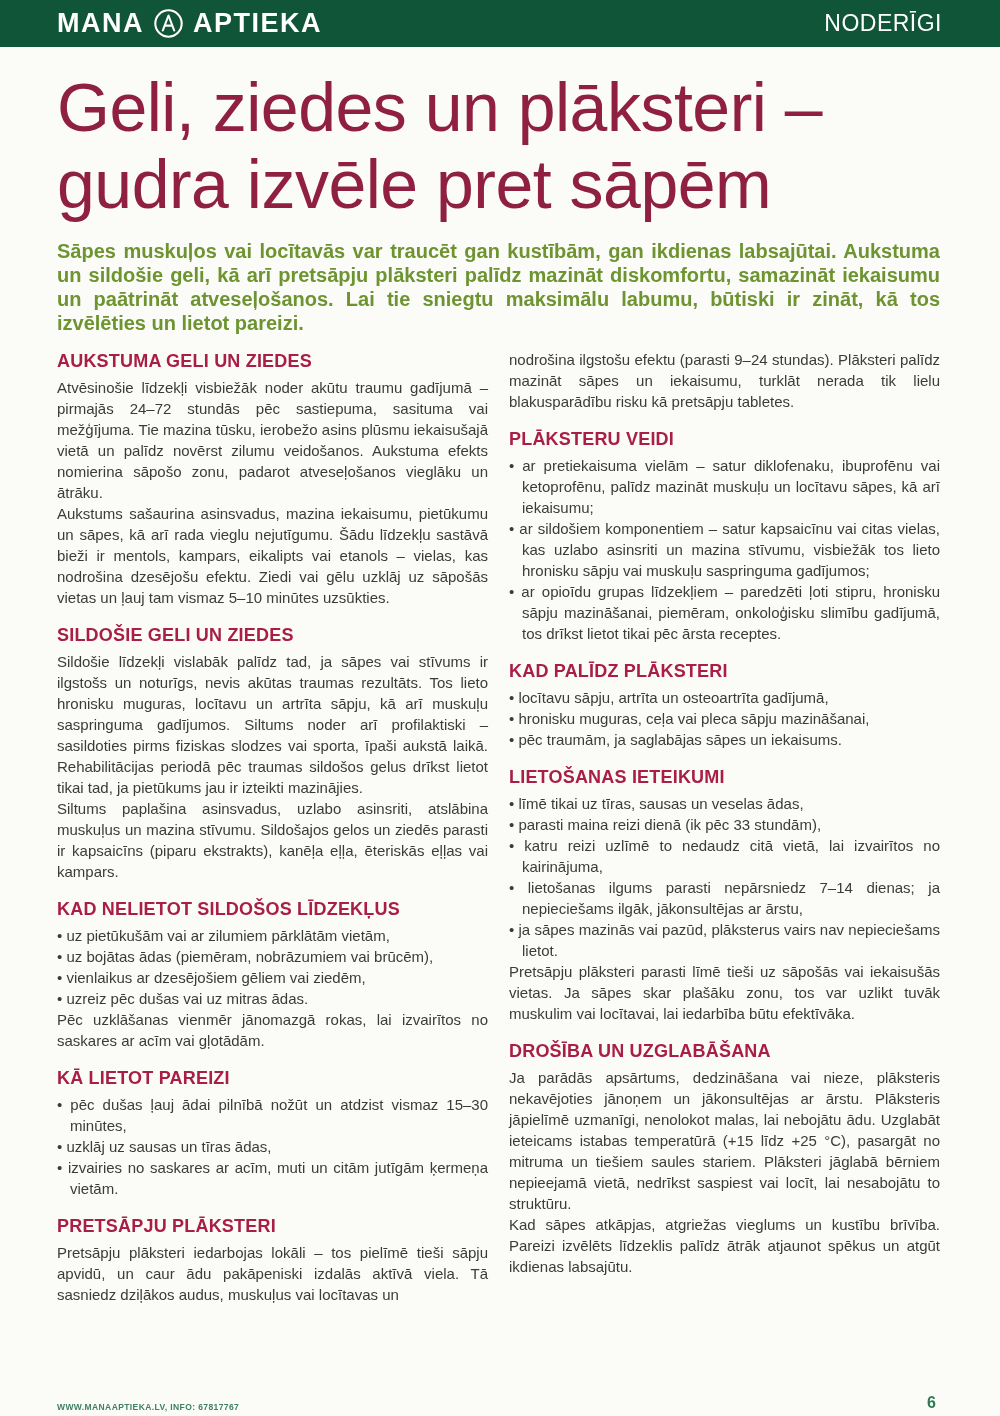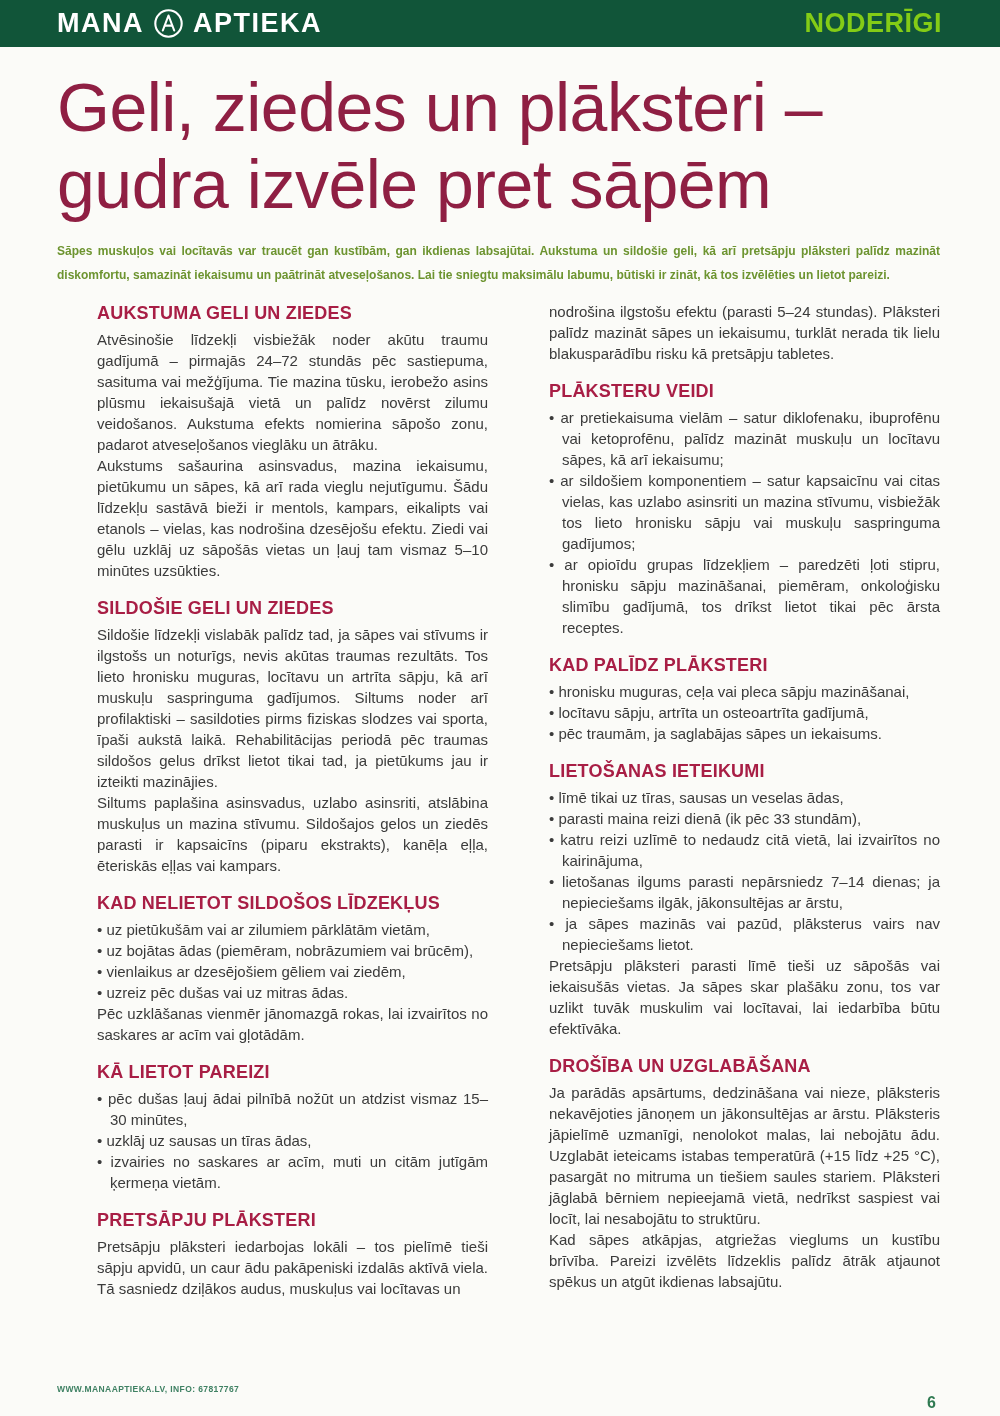--- a/index.html
+++ b/index.html
@@ -10,50 +10,50 @@
     -webkit-font-smoothing:antialiased;
   }
   
   .topbar {
     height:47px; background:#115539; display:flex; align-items:center;
     justify-content:space-between; padding:0 58px 0 57px; box-sizing:border-box;text-align:right;
   }
   .brand { display:flex; align-items:center; gap:9px; color:#ffffff;
            font-size:27px; font-weight:bold; letter-spacing:1.5px; }
   .logo-circle { display:inline-flex; }
-  .corner { color:#84cc16; font-size:27px; font-weight:bold; letter-spacing:0.5px; }
+  .corner { color:#ffffff; font-size:23px; font-weight:normal; letter-spacing:0.5px; }
 
   
   .title {
     margin:22px 57px 0; color:#8f1f43; font-size:68px; line-height:1.13;
     font-weight:400; letter-spacing:-0.5px;
   }
   .intro {
     margin:16px 60px 0 57px; color:#6d9430; font-weight:bold;
-    font-size:12px; line-height:24px; text-align:justify;
+    font-size:20px; line-height:24px; text-align:justify;
   }
 
   
   .cols { display:flex; gap:21px; margin:14px 60px 0 57px; }
   .col { width:431px; color:#3b3b3b; font-size:15px; line-height:21px;
-         text-align:justify; hyphens:auto;margin-left:40px; }
+         text-align:justify; hyphens:auto; }
   .sec-heading {
     color:#a81e45; font-size:18px; font-weight:bold; margin:16px 0 5px;
     letter-spacing:0.2px; line-height:22px; text-align:left;
   }
   .sec-heading.first { margin-top:1px; }
   p.body { margin:0; }
   ul.bullets { list-style:none; margin:0; padding:0; }
   ul.bullets li { padding-left:13px; text-indent:-13px; }
   ul.bullets li::before { content:"• "; }
   .continuation { margin-top:28px; }
 
   
   .footer-info {
-    position:absolute; left:57px; bottom:22px; color:#3f8163;
+    position:absolute; left:57px; bottom:4px; color:#3f8163;
     font-size:8.5px; font-weight:bold; letter-spacing:0.4px;
   }
   .page-num {
     position:absolute; right:64px; bottom:4px; color:#2f7a52;
     font-size:16px; font-weight:bold;
   }
 </style>
 </head>
 <body>
 
@@ -119,36 +119,36 @@
 
       <div>
         <h2 class="sec-heading">PRETSĀPJU PLĀKSTERI</h2>
         <p class="body">Pretsāpju plāksteri iedarbojas lokāli – tos pielīmē tieši sāpju apvidū, un caur ādu pakāpeniski izdalās aktīvā viela. Tā sasniedz dziļākos audus, muskuļus vai locītavas un</p>
       </div>
 
     </div>
 
     <div class="col">
 
-      <p class="body continuation">nodrošina ilgstošu efektu (parasti 5–24 stundas). Plāksteri palīdz mazināt sāpes un iekaisumu, turklāt nerada tik lielu blakusparādību risku kā pretsāpju tabletes.</p>
+      <p class="body continuation">nodrošina ilgstošu efektu (parasti 9–24 stundas). Plāksteri palīdz mazināt sāpes un iekaisumu, turklāt nerada tik lielu blakusparādību risku kā pretsāpju tabletes.</p>
 
       <div>
         <h2 class="sec-heading">PLĀKSTERU VEIDI</h2>
         <ul class="bullets">
           <li>ar pretiekaisuma vielām – satur diklofenaku, ibuprofēnu vai ketoprofēnu, palīdz mazināt muskuļu un locītavu sāpes, kā arī iekaisumu;</li>
           <li>ar sildošiem komponentiem – satur kapsaicīnu vai citas vielas, kas uzlabo asinsriti un mazina stīvumu, visbiežāk tos lieto hronisku sāpju vai muskuļu saspringuma gadījumos;</li>
           <li>ar opioīdu grupas līdzekļiem – paredzēti ļoti stipru, hronisku sāpju mazināšanai, piemēram, onkoloģisku slimību gadījumā, tos drīkst lietot tikai pēc ārsta receptes.</li>
         </ul>
       </div>
 
       <div>
         <h2 class="sec-heading">KAD PALĪDZ PLĀKSTERI</h2>
         <ul class="bullets">
+          <li>locītavu sāpju, artrīta un osteoartrīta gadījumā,</li>
           <li>hronisku muguras, ceļa vai pleca sāpju mazināšanai,</li>
-          <li>locītavu sāpju, artrīta un osteoartrīta gadījumā,</li>
           <li>pēc traumām, ja saglabājas sāpes un iekaisums.</li>
         </ul>
       </div>
 
       <div>
         <h2 class="sec-heading">LIETOŠANAS IETEIKUMI</h2>
         <ul class="bullets">
           <li>līmē tikai uz tīras, sausas un veselas ādas,</li>
           <li>parasti maina reizi dienā (ik pēc 33 stundām),</li>
           <li>katru reizi uzlīmē to nedaudz citā vietā, lai izvairītos no kairinājuma,</li>

